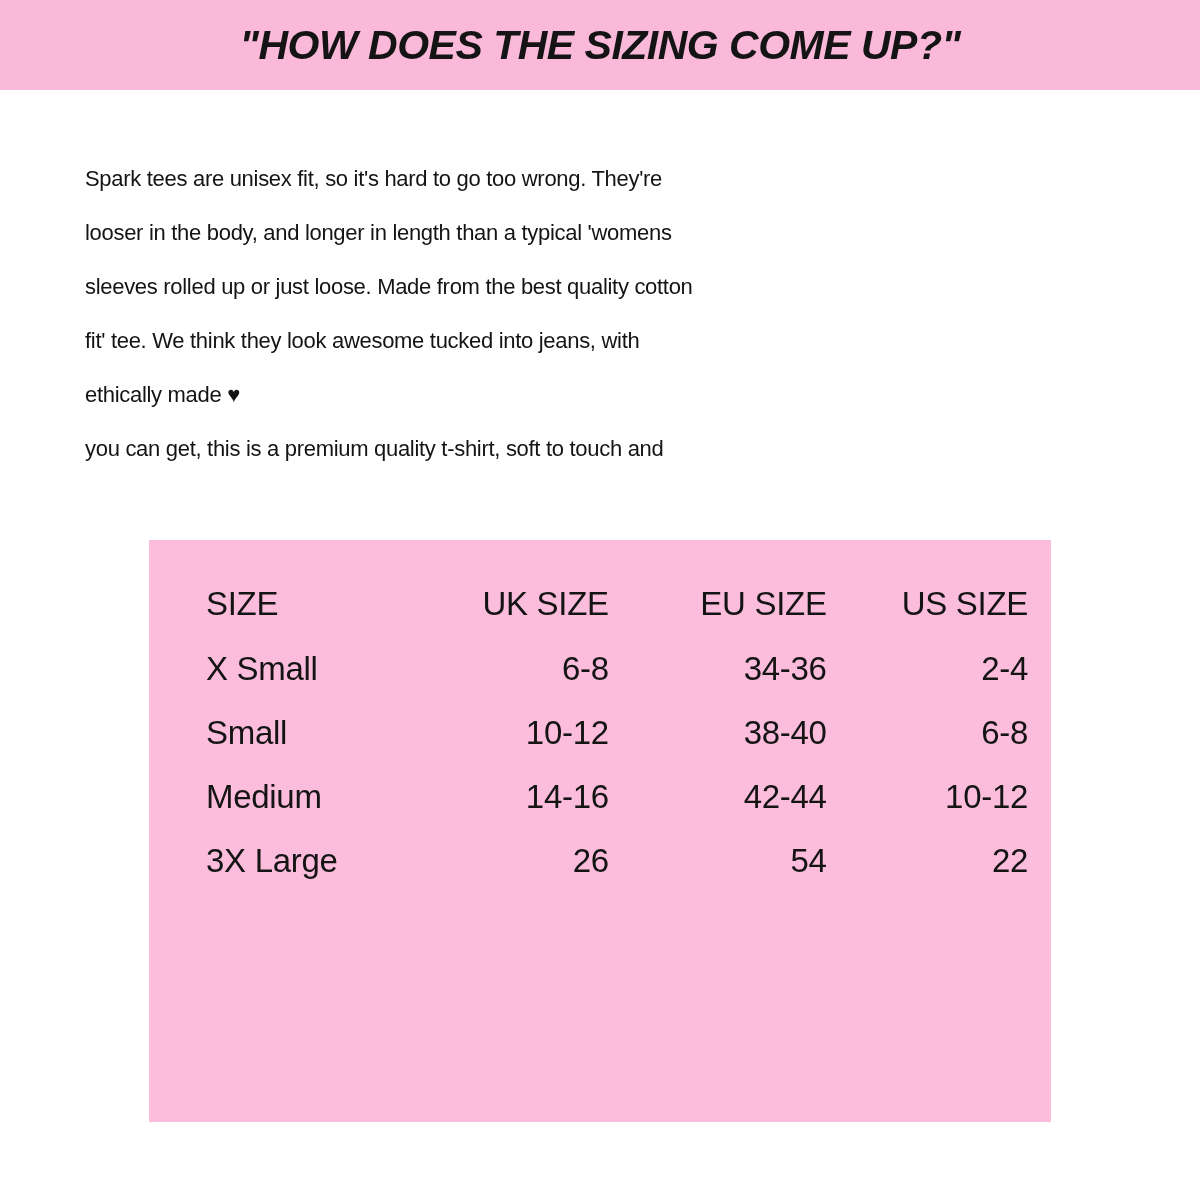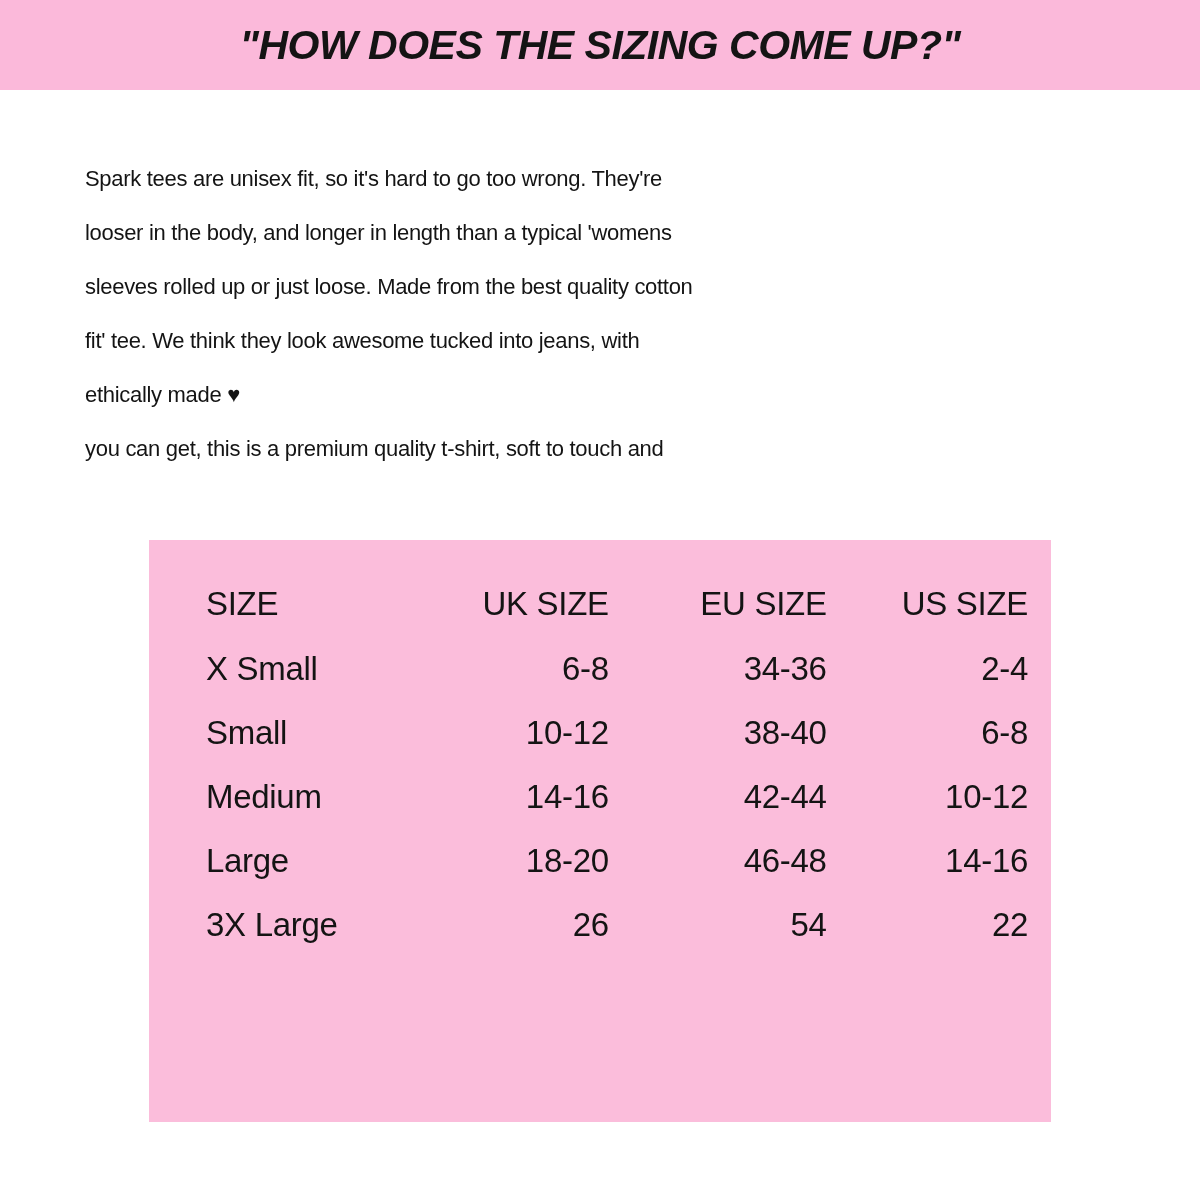--- a/index.html
+++ b/index.html
@@ -110,26 +110,20 @@
           <td>38-40</td>
           <td>6-8</td>
         </tr>
         <tr>
           <td>Medium</td>
           <td>14-16</td>
           <td>42-44</td>
           <td>10-12</td>
         </tr>
         <tr>
-          <td>Large</td>
-          <td>18-20</td>
-          <td>46-48</td>
-          <td>14-16</td>
-        </tr>
-        <tr>
           <td>3X Large</td>
           <td>26</td>
           <td>54</td>
           <td>22</td>
         </tr>
       </tbody>
   </table>
 </section>
 
 </body></html>

